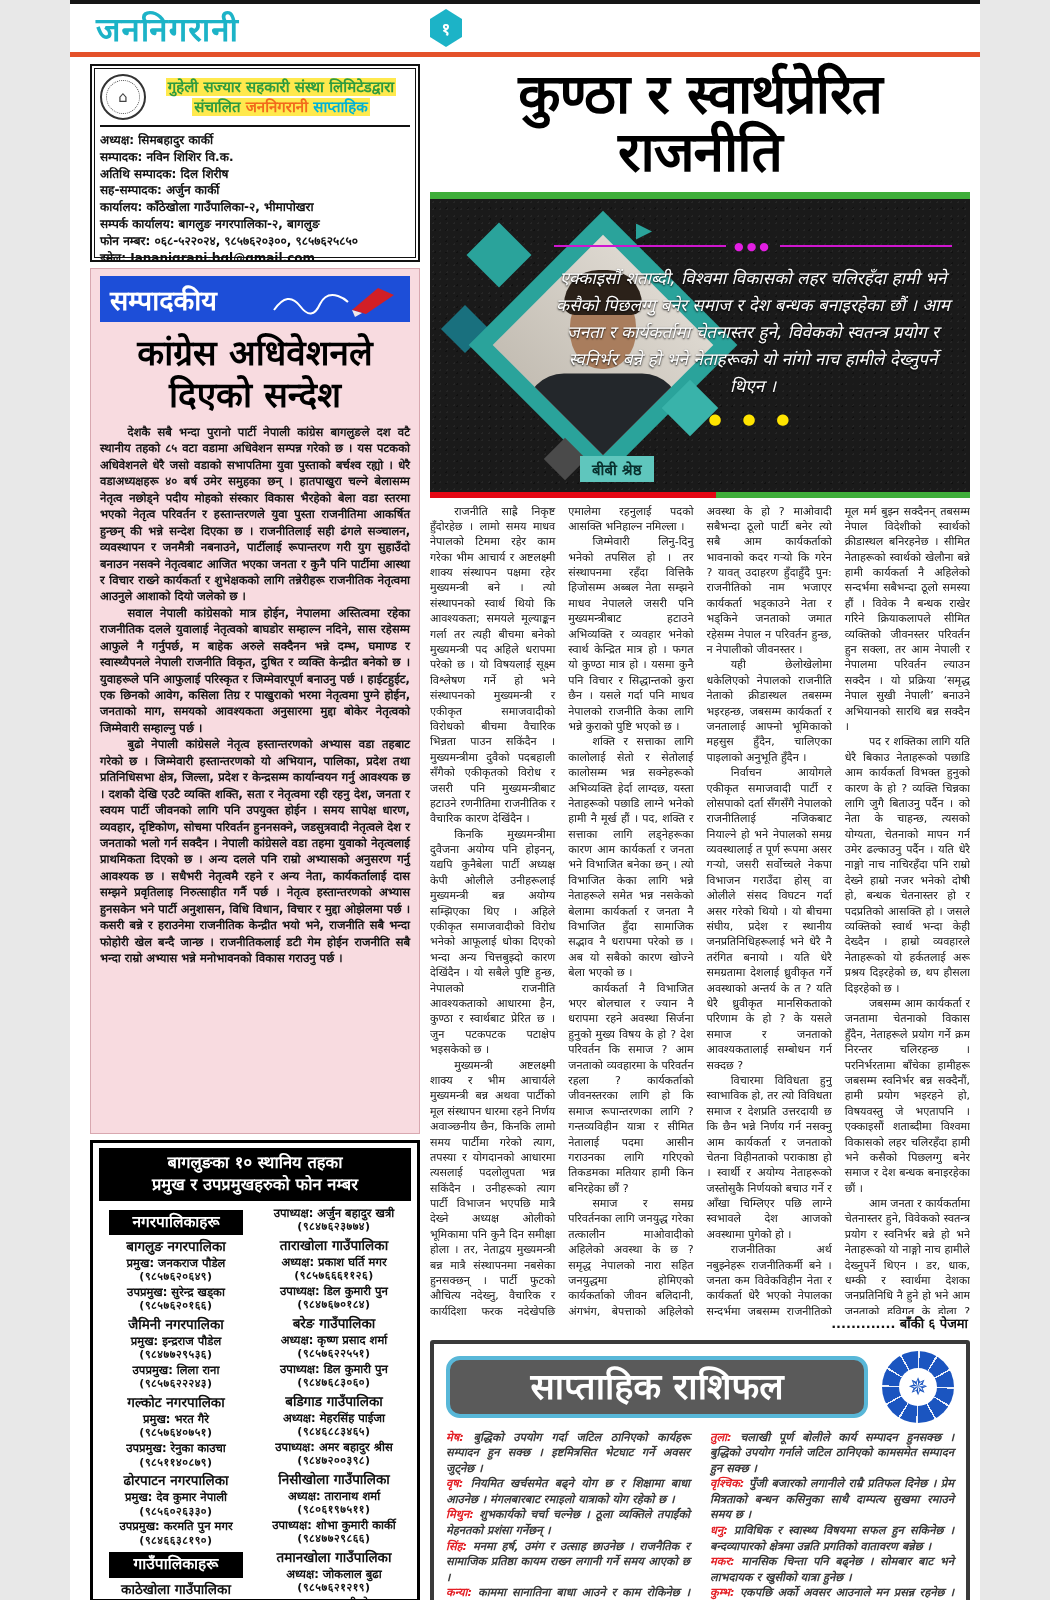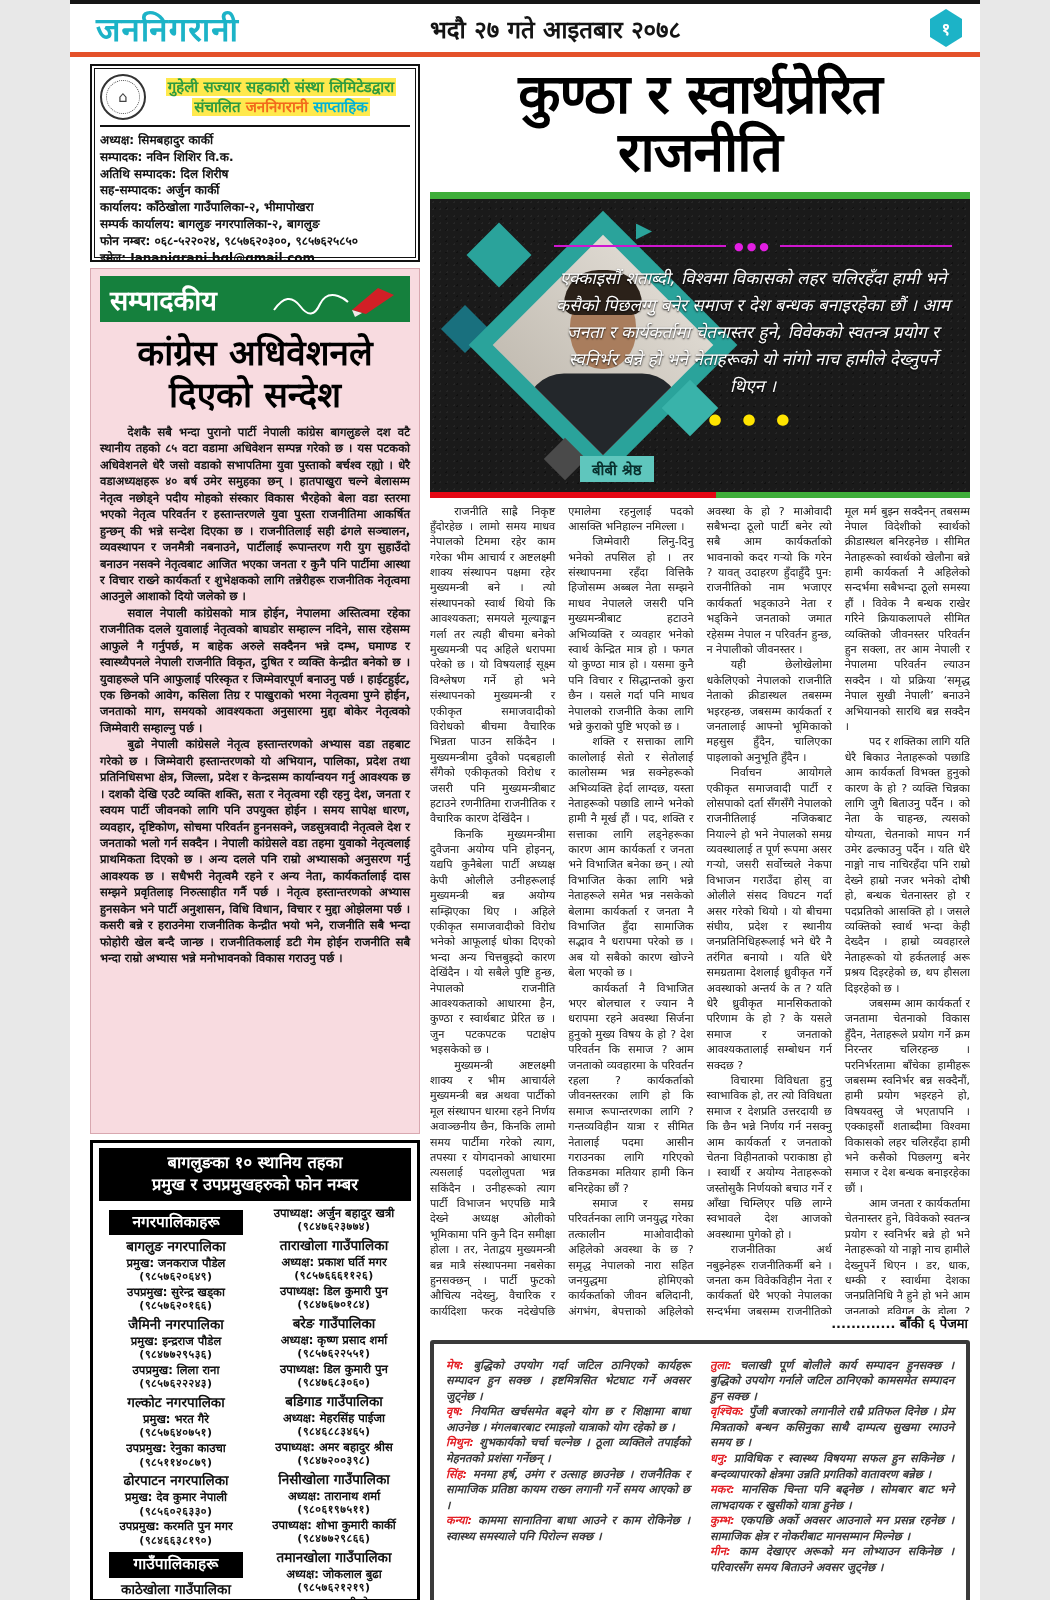--- a/index.html
+++ b/index.html
@@ -31,21 +31,21 @@
   .seal { width:46px; height:46px; flex:none; border-radius:50%; border:2px solid #333; display:grid; place-items:center; }
   .seal-inner { width:34px; height:34px; border-radius:50%; border:1px dotted #555; display:grid; place-items:center; font-size:15px; color:#444; }
   .mh-title { flex:1; text-align:center; font-weight:bold; font-size:15px; line-height:1.35; }
   .mh-title .hl { background:#ffe94d; padding:0 2px; }
   .mh-line1 { color:#2e9b3f; }
   .mh-pre { color:#2e9b3f; } .mh-brand { color:#f26a1b; } .mh-suf { color:#00b2d6; }
   .mh-details { padding-top:5px; font-size:12px; font-weight:bold; line-height:1.4; color:#111; }
 
   
   .editorial { margin-top:6px; background:#f8dbe0; border:1px solid #d8a8b0; height:866px; padding:7px 9px; overflow:hidden; }
-  .ed-banner { background:#15803d; color:#fff; height:46px; display:flex; align-items:center; justify-content:space-between; padding:0 10px; }
+  .ed-banner { background:#1d4ed8; color:#fff; height:46px; display:flex; align-items:center; justify-content:space-between; padding:0 10px; }
   .ed-banner-label { font-size:27px; font-weight:bold; }
   .ed-pen svg { display:block; }
   .ed-headline { font-size:35px; font-weight:bold; text-align:center; line-height:1.2; margin:10px 0 8px; color:#000; }
   .ed-body p { font-size:11.5px; font-weight:600; text-align:justify; text-indent:2.4em; line-height:1.43; color:#151515; }
 
   
   .phone-box { margin-top:6px; border:3px solid #000; height:462px; padding:5px 6px; overflow:hidden; }
   .pd-title { background:#000; color:#fff; text-align:center; font-size:16.5px; font-weight:bold; line-height:1.35; padding:4px 16px; }
   .pd-cols { display:flex; gap:4px; margin-top:4px; }
   .pd-col { width:50%; text-align:center; }
@@ -104,21 +104,20 @@
   .h-footer { position:absolute; left:12px; right:12px; bottom:4px; border-top:2px dashed #999; display:flex; justify-content:space-between; padding-top:3px; background:#fff; }
   .h-credit { color:#1ba8c9; font-size:12.5px; font-weight:bold; font-style:italic; }
 </style>
 </head>
 <body>
 
 <div class="page">
 
   <div class="top-header">
     <div class="paper-name">जननिगरानी</div>
-    <div class="date-line">भदौ २७ गते आइतबार २०७८</div>
     <div class="page-num">१</div>
   </div>
   <div class="orange-rule"></div>
 
   <div class="content">
 
     <div class="left-col">
 
       <div class="masthead">
         <div class="mh-top">
@@ -275,20 +274,26 @@
             <p>विचारमा विविधता हुनु स्वाभाविक हो, तर त्यो विविधता समाज र देशप्रति उत्तरदायी छ कि छैन भन्ने निर्णय गर्न नसक्नु आम कार्यकर्ता र जनताको चेतना विहीनताको पराकाष्ठा हो । स्वार्थी र अयोग्य नेताहरूको जस्तोसुकै निर्णयको बचाउ गर्ने र आँखा चिम्लिएर पछि लाग्ने स्वभावले देश आजको अवस्थामा पुगेको हो ।</p>
             <p>राजनीतिका अर्थ नबुझ्नेहरू राजनीतिकर्मी बने । जनता कम विवेकविहीन नेता र कार्यकर्ता धेरै भएको नेपालका सन्दर्भमा जबसम्म राजनीतिको मूल मर्म बुझ्न सक्दैनन् तबसम्म नेपाल विदेशीको स्वार्थको क्रीडास्थल बनिरहनेछ । सीमित नेताहरूको स्वार्थको खेलौना बन्ने हामी कार्यकर्ता नै अहिलेको सन्दर्भमा सबैभन्दा ठूलो समस्या हौं । विवेक नै बन्धक राखेर गरिने क्रियाकलापले सीमित व्यक्तिको जीवनस्तर परिवर्तन हुन सक्ला, तर आम नेपाली र नेपालमा परिवर्तन ल्याउन सक्दैन । यो प्रक्रिया ‘समृद्ध नेपाल सुखी नेपाली’ बनाउने अभियानको सारथि बन्न सक्दैन ।</p>
             <p>पद र शक्तिका लागि यति धेरै बिकाउ नेताहरूको पछाडि आम कार्यकर्ता विभक्त हुनुको कारण के हो ? व्यक्ति चिन्नका लागि जुगै बिताउनु पर्दैन । को नेता के चाहन्छ, त्यसको योग्यता, चेतनाको मापन गर्न उमेर ढल्काउनु पर्दैन । यति धेरै नाङ्गो नाच नाचिरहँदा पनि राम्रो देख्ने हाम्रो नजर भनेको दोषी हो, बन्धक चेतनास्तर हो र पदप्रतिको आसक्ति हो । जसले व्यक्तिको स्वार्थ भन्दा केही देख्दैन । हाम्रो व्यवहारले नेताहरूको यो हर्कतलाई अरू प्रश्रय दिइरहेको छ, थप हौसला दिइरहेको छ ।</p>
             <p>जबसम्म आम कार्यकर्ता र जनतामा चेतनाको विकास हुँदैन, नेताहरूले प्रयोग गर्ने क्रम निरन्तर चलिरहन्छ । परनिर्भरतामा बाँचेका हामीहरू जबसम्म स्वनिर्भर बन्न सक्दैनौं, हामी प्रयोग भइरहने हो, विषयवस्तु जे भएतापनि । एक्काइसौं शताब्दीमा विश्वमा विकासको लहर चलिरहँदा हामी भने कसैको पिछलग्गु बनेर समाज र देश बन्धक बनाइरहेका छौं ।</p>
             <p>आम जनता र कार्यकर्तामा चेतनास्तर हुने, विवेकको स्वतन्त्र प्रयोग र स्वनिर्भर बन्ने हो भने नेताहरूको यो नाङ्गो नाच हामीले देख्नुपर्ने थिएन । डर, धाक, धम्की र स्वार्थमा देशका जनप्रतिनिधि नै हुने हो भने आम जनताको हविगत के होला ? सोच्न ढिला भइसकेको छ । आम जनता र देश के चाहन्छ भन्ने सोच समेत नभएका नेताहरू जबसम्म नेपालको राजनीतिमा हाबी भइरहन्छन्, तबसम्म समृद्ध नेपाल, सुखी नेपालीको परिकल्पना पूरा हुन सक्दैन । यसका लागि आम जनता र कार्यकर्ता विवेकशील, स्वनिर्भर र</p>
           </div>
         <div class="continuation">............. बाँकी ६ पेजमा</div>
       </div>
 
       <div class="horoscope">
+        <div class="h-head">
+          <div class="h-title">साप्ताहिक राशिफल</div>
+          <div class="zodiac">
+              <div class="zodiac-inner">✵</div>
+            </div>
+        </div>
         <div class="h-cols">
           <div class="h-col">
 
           <div class="h-entry"><span class="h-sign">मेष:</span> <span>बुद्धिको उपयोग गर्दा जटिल ठानिएको कार्यहरू सम्पादन हुन सक्छ । इष्टमित्रसित भेटघाट गर्ने अवसर जुट्नेछ ।</span></div>
               <div class="h-entry"><span class="h-sign">वृष:</span> <span>नियमित खर्चसमेत बढ्ने योग छ र शिक्षामा बाधा आउनेछ । मंगलबारबाट रमाइलो यात्राको योग रहेको छ ।</span></div>
               <div class="h-entry"><span class="h-sign">मिथुन:</span> <span>शुभकार्यको चर्चा चल्नेछ । ठूला व्यक्तिले तपाईंको मेहनतको प्रशंसा गर्नेछन् ।</span></div>
               <div class="h-entry"><span class="h-sign">सिंह:</span> <span>मनमा हर्ष, उमंग र उत्साह छाउनेछ । राजनैतिक र सामाजिक प्रतिष्ठा कायम राख्न लगानी गर्ने समय आएको छ ।</span></div>
               <div class="h-entry"><span class="h-sign">कन्या:</span> <span>काममा सानातिना बाधा आउने र काम रोकिनेछ । स्वास्थ्य समस्याले पनि पिरोल्न सक्छ ।</span></div>
             </div>
           <div class="h-col">

